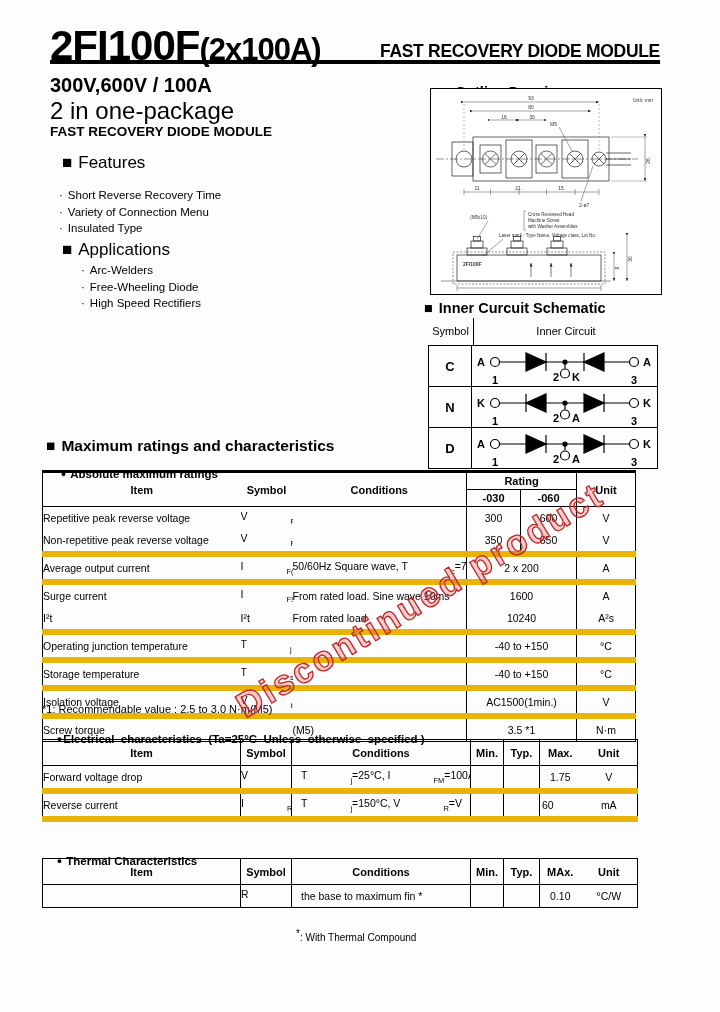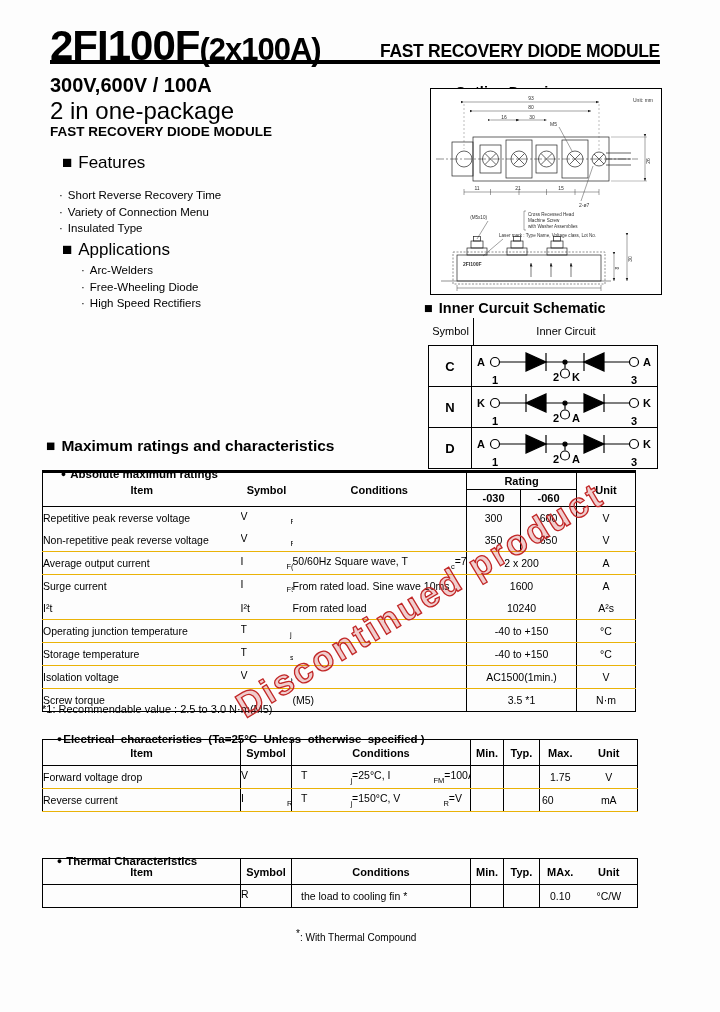--- a/index.html
+++ b/index.html
@@ -47,21 +47,21 @@
   table.t{position:absolute;border-collapse:collapse;table-layout:fixed;font-size:10.5px;background:transparent;}
   table.t th,table.t td{padding:0;height:22px;overflow:hidden;white-space:nowrap;vertical-align:middle;font-weight:normal;}
   table.t th{font-weight:bold;font-size:11px;text-align:center;}
   .rat{border:1px solid #000;border-top:3px solid #000;border-bottom:1.5px solid #000;}
   .rat thead{border-bottom:1.5px solid #000;}
   .rat thead th{height:16px;}
   .t2{border:1.2px solid #000;}
   .t2 thead{border-bottom:1px solid #000;}
   .t2 thead th{height:25px;}
   td.bl,th.bl{border-left:1px solid #000;}
-  tr.sep td{border-bottom:1px solid #eab308;}
+  tr.sep td{border-bottom:6px solid #eab308;}
   th.hb{border-bottom:1px solid #000;}
   td.ci{text-align:left;padding-left:9px;}
   td.ci2{text-align:left;padding-left:22px;}
   td.cs{text-align:left;padding-left:6px;}
   .t2 td.cs{text-align:center;padding-left:0;}
   td.cc{text-align:left;padding-left:5px;}
   td.cv{text-align:center;white-space:pre;}
   sub{font-size:7.5px;padding-left:43px;}
 
   .fnote{font-size:11px;}
@@ -472,21 +472,21 @@
         <th class="bl">Min.</th>
         <th class="bl">Typ.</th>
         <th class="bl">MAx.</th>
         <th>Unit</th>
       </tr>
     </thead>
     <tbody>
       <tr>
         <td class="ci2"></td>
         <td class="cs bl">R<sub>th(c-f)</sub></td>
-        <td class="cc bl" style="padding-left:9px;">the load to cooling fin *</td>
+        <td class="cc bl" style="padding-left:9px;">the base to maximum fin *</td>
         <td class="cv bl"></td>
         <td class="cv bl"></td>
         <td class="cv bl">0.10</td>
         <td class="cv">°C/W</td>
       </tr>
     </tbody>
   </table>
   <div class="abs fnote" style="left:296px;top:928px;font-size:10px;">
     <span class="sup">*</span><span>: With Thermal Compound</span>
   </div>

